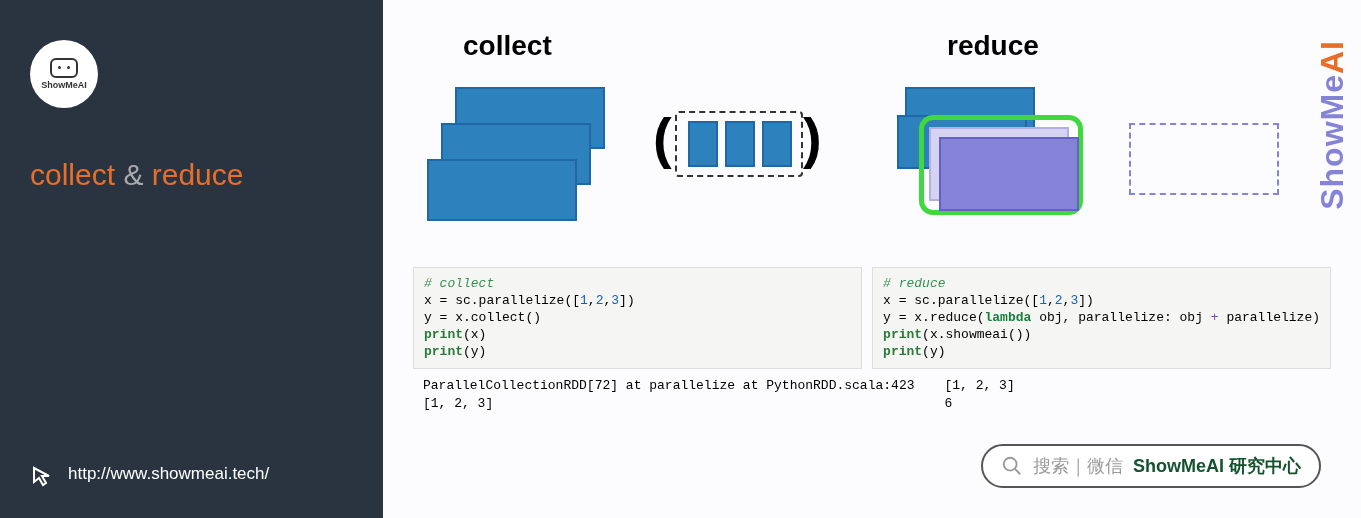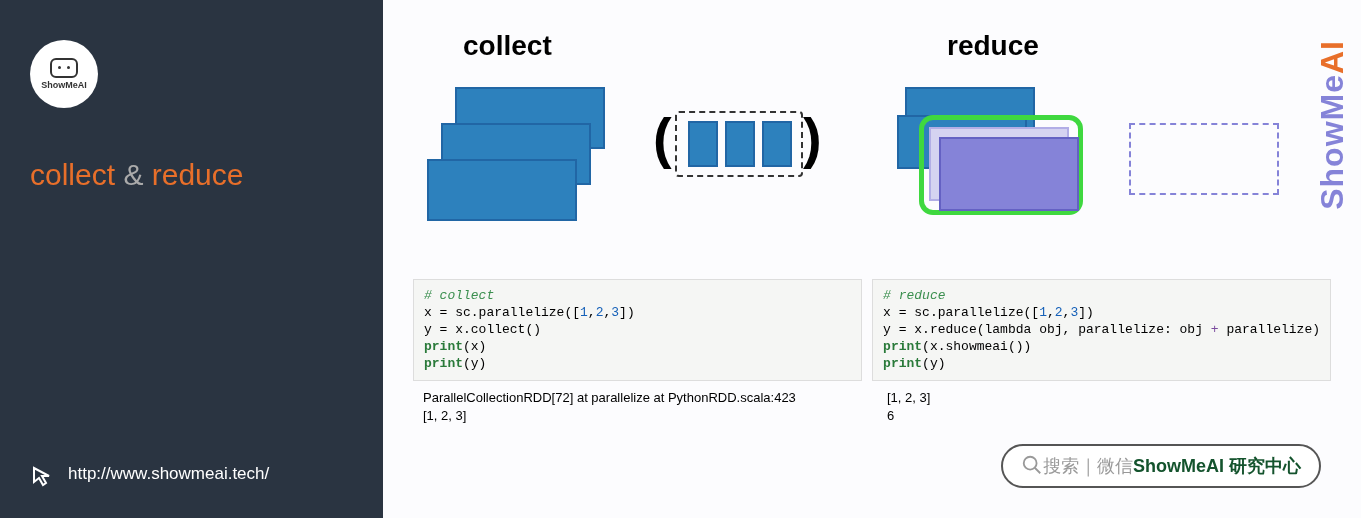--- a/index.html
+++ b/index.html
@@ -25,30 +25,30 @@
 .col-title{font-size:28px;font-weight:bold;font-family:"Comic Sans MS",cursive,sans-serif;margin-left:50px;margin-bottom:25px}
 .diagram-area{height:160px;position:relative}
 .rect{position:absolute;border:2px solid #2166a5}
 .blue-rect{background:#2d81bd;width:150px;height:62px}
 .dashed-box{position:absolute;border:2px dashed #333;border-radius:4px}
 .mini-box{position:absolute;background:#2d81bd;border:2px solid #2166a5;width:30px;height:46px}
 .paren{position:absolute;font-size:56px;font-weight:bold;font-family:Arial}
 .green-ring{position:absolute;border:5px solid #3fd83f;border-radius:14px}
 .purple-rect{position:absolute;background:#8583d8;border:2px solid #6461c3}
 .purple-dashed{position:absolute;border:2px dashed #8583d8}
-.code-row{display:flex;gap:10px;margin-top:32px}
+.code-row{display:flex;gap:10px;margin-top:20px}
 .code-block{flex:1;background:#f5f6f4;border:1px solid #ddd;padding:8px 10px;font-family:"Courier New",monospace;font-size:13px;line-height:1.3;white-space:pre}
 .out-row{display:flex;gap:10px;margin-top:6px}
-.out-block{flex:1;font-family:Liberation Sans, sans-serif;font-size:13px;line-height:1.35;white-space:pre;padding:2px 10px}
+.out-block{flex:1;font-family:Liberation Mono, monospace;font-size:13px;line-height:1.35;white-space:pre;padding:2px 10px}
 .cm{color:#3b8f4f;font-style:italic}
 .kw{color:#2a7a3a;font-weight:bold}
 .num{color:#1560b8}
-.lam{color:#000000;font-weight:normal}
+.lam{color:#15803d;font-weight:bold}
 .op{color:#7a4b9e}
-.search-pill{position:absolute;bottom:30px;right:40px;border:2px solid #555;border-radius:26px;padding:8px 18px;display:flex;background:#fff}
+.search-pill{position:absolute;bottom:30px;right:40px;border:2px solid #555;border-radius:26px;padding:8px 18px;display:flex;align-items:center;gap:10px;background:#fff}
 .search-pill svg{width:22px;height:22px}
 .search-grey{color:#999;font-size:18px}
 .search-bold{font-weight:bold;font-size:18px;color:#14532d}
 .brand-vert{position:absolute;right:10px;top:40px;font-size:32px;font-weight:bold;writing-mode:vertical-rl;transform:rotate(180deg);letter-spacing:1px}
 .bv-a{color:#8583d8}
 .bv-b{color:#e86f2a}
 </style>
 </head>
 <body>
 

